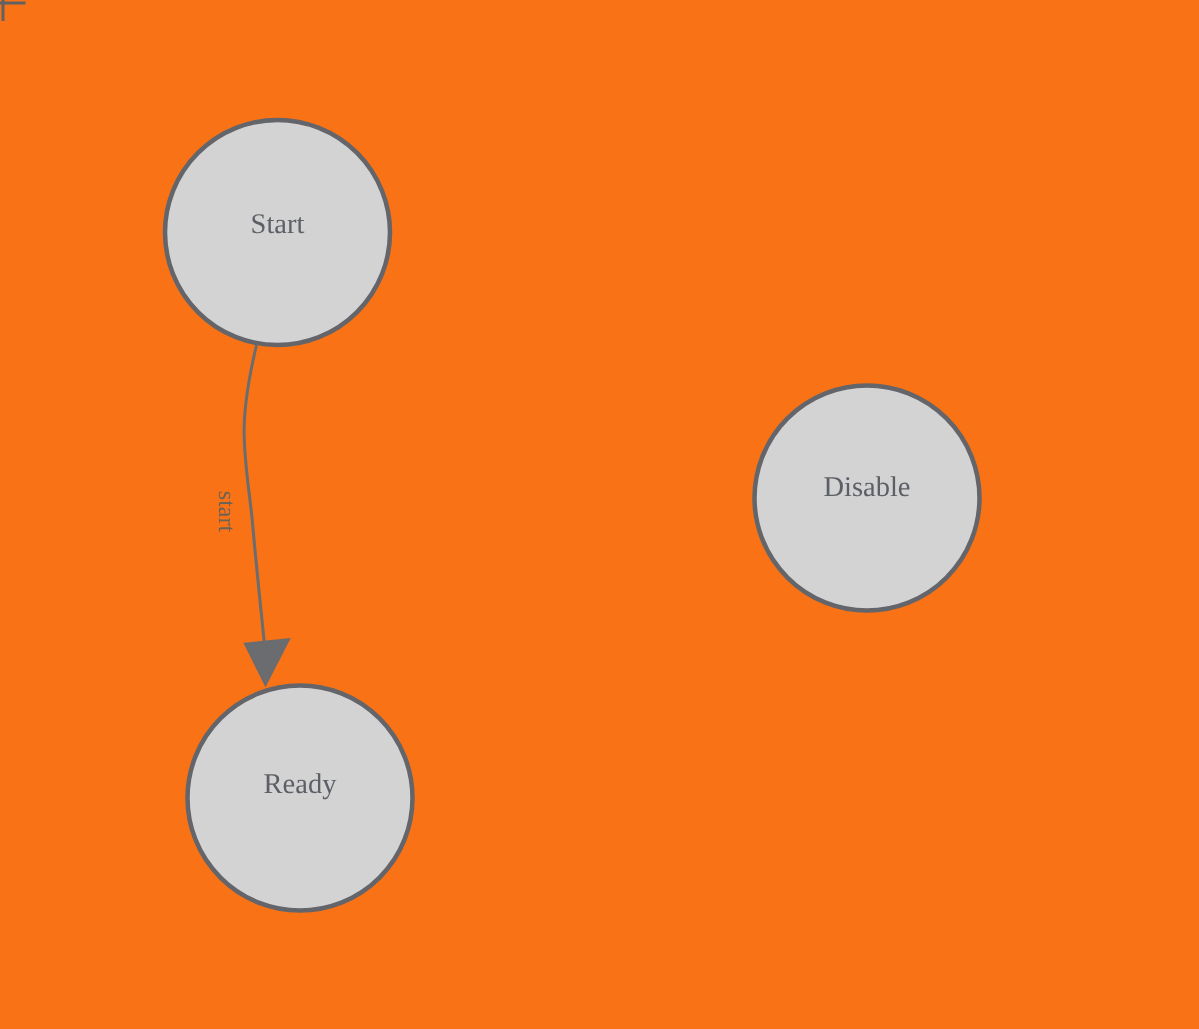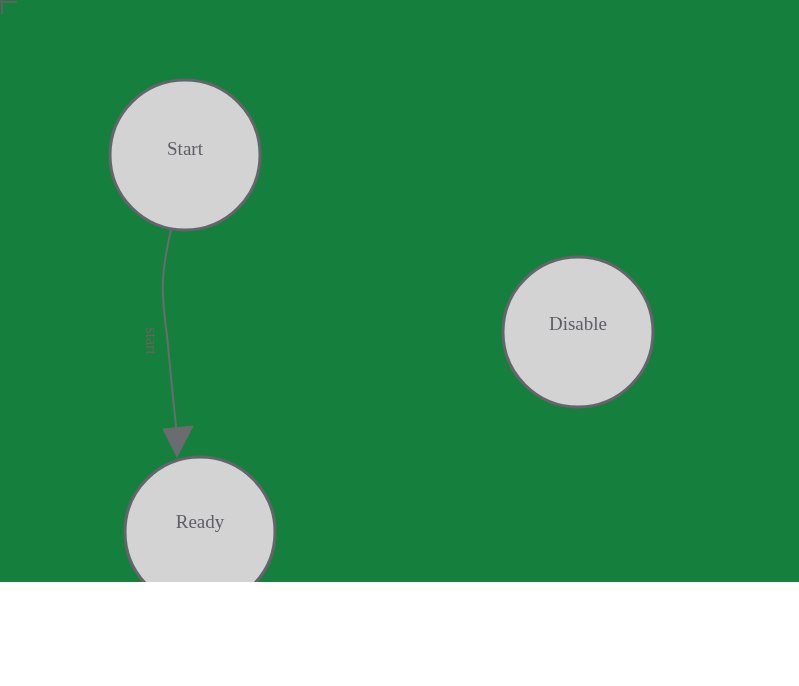--- a/index.html
+++ b/index.html
@@ -7,22 +7,22 @@
     margin: 0;
     padding: 0;
     background: #ffffff;
   }
   body {
     font-family: "Liberation Serif", serif;
   }
   #canvas {
     position: relative;
     width: 799px;
-    height: 582px;
-    background: #15803d;
+    height: 686px;
+    background: #f97316;
     overflow: hidden;
   }
   #diagram-svg {
     position: absolute;
     left: 0;
     top: 0;
     width: 799px;
     height: 686px;
     display: block;
   }

